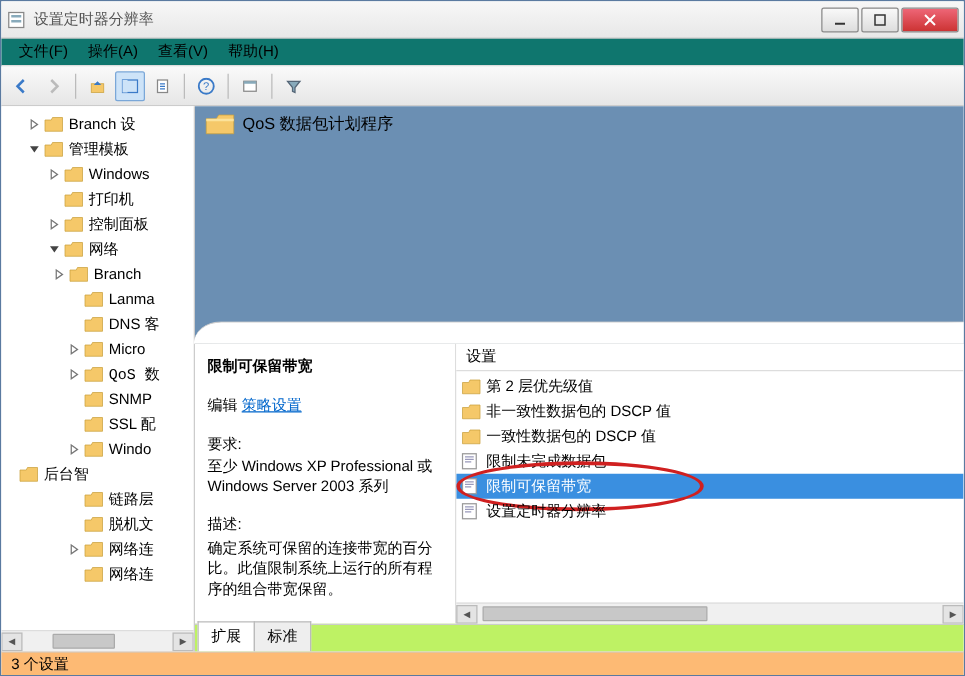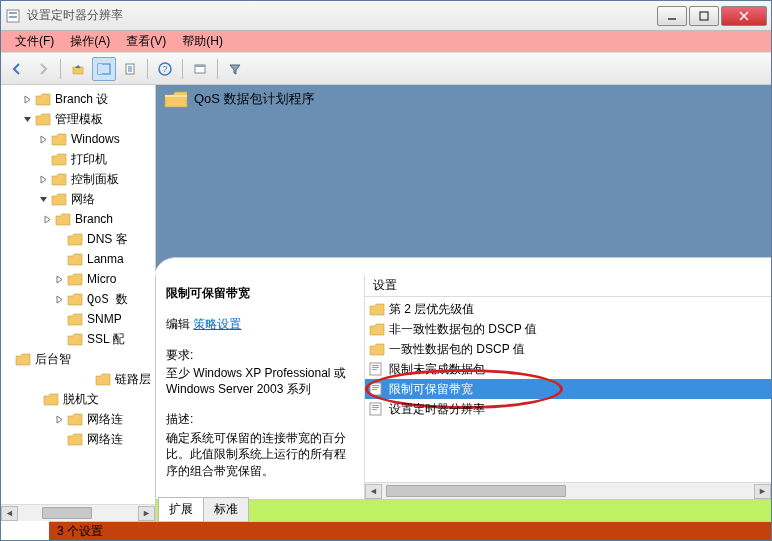--- a/index.html
+++ b/index.html
@@ -6,21 +6,21 @@
   body { font-family: "Segoe UI", Tahoma, sans-serif; font-size: 12px; background: #fff; width: 772px; height: 541px; overflow: hidden; border: 1px solid #5a7aa0; }
   
   .titlebar { height: 30px; background: linear-gradient(to bottom, #f7f7f7, #e8e8e8); display: flex; align-items: center; padding: 0 4px; border-bottom: 1px solid #bbb; }
   .titlebar-icon { width: 16px; height: 16px; margin-right: 6px; display: inline-flex; }
   .titlebar-text { flex: 1; color: #555; font-size: 12px; }
   .win-buttons { display: flex; }
   .win-btn { width: 30px; height: 20px; margin-left: 2px; border: 1px solid #888; border-radius: 2px; background: linear-gradient(to bottom, #f9f9f9, #ddd); display: flex; align-items: center; justify-content: center; cursor: default; }
   .win-btn.close { background: linear-gradient(to bottom, #e67, #c33); color: #fff; width: 46px; }
   .win-btn svg { width: 10px; height: 10px; }
   
-  .menubar { height: 22px; background: #fca5a5; display: flex; align-items: center; padding: 0 6px; border-bottom: 1px solid #ddd; }
+  .menubar { height: 22px; background: #0f766e; display: flex; align-items: center; padding: 0 6px; border-bottom: 1px solid #ddd; }
   .menu-item { padding: 2px 8px; cursor: default; }
   
   .toolbar { height: 32px; background: linear-gradient(to bottom, #fafafa, #e6e6e6); border-bottom: 1px solid #ccc; display: flex; align-items: center; padding: 0 4px; gap: 2px; }
   .tool-btn { width: 24px; height: 24px; display: flex; align-items: center; justify-content: center; border-radius: 2px; cursor: default; }
   .tool-btn.active { border: 1px solid #7aa7d8; background: #cde3f8; }
   .tool-sep { width: 1px; height: 20px; background: #bbb; margin: 0 3px; }
   
   .main { display: flex; height: 436px; }
   
   .tree-pane { width: 155px; border-right: 1px solid #ccc; overflow: hidden; position: relative; background: #fff; }
@@ -58,21 +58,21 @@
   .setting-row.selected { background: #3a8fe0; color: #fff; }
   .setting-icon { width: 16px; height: 14px; margin-right: 4px; display: inline-flex; flex-shrink: 0; }
   .setting-label { font-size: 12px; }
   .selection-oval { position: absolute; border: 3px solid #d02020; border-radius: 50%; width: 198px; height: 40px; left: 0px; top: -10px; pointer-events: none; }
   .detail-hscroll { height: 17px; background: #f0f0f0; border-top: 1px solid #ddd; display: flex; align-items: center; }
   
   .tabs-row { height: 22px; border-top: 1px solid #ccc; display: flex; align-items: flex-end; background: #bef264; padding-left: 2px; }
   .tab { padding: 3px 10px; border: 1px solid #bbb; border-bottom: none; background: #fff; font-size: 12px; margin-right: -1px; cursor: default; }
   .tab.inactive { background: #eee; }
   
-  .statusbar { height: 20px; border-top: 1px solid #ccc; background: #c2410c; padding: 2px 8px; font-size: 12px; display: flex; align-items: center; margin-left: 48px; }
+  .statusbar { height: 20px; border-top: 1px solid #ccc; background: #fdba74; padding: 2px 8px; font-size: 12px; display: flex; align-items: center; }
 
   
   .fld { fill: #f5c869; stroke: #caa23f; stroke-width: 0.6; }
   .fld-top { fill: #fbe29a; }
 </style>
 </head>
 <body>
 
 <div class="titlebar">
   <span class="titlebar-icon">
@@ -253,32 +253,32 @@
           </span>
           <span class="tree-label">Branch</span>
         </div>
         <div class="tree-row" style="padding-left: 52px;">
           <span class="expander"></span>
           <span class="folder-icon">
             <svg viewBox="0 0 16 14">
               <path class="fld" d="M1 4 h5 l1 -2 h8 v11 h-14 z"></path>
             </svg>
           </span>
+          <span class="tree-label">Lanma</span>
+        </div>
+        <div class="tree-row" style="padding-left: 52px;">
+          <span class="expander"></span>
+          <span class="folder-icon">
+            <svg viewBox="0 0 16 14">
+              <path class="fld" d="M1 4 h5 l1 -2 h8 v11 h-14 z"></path>
+            </svg>
+          </span>
           <span class="tree-label">DNS 客</span>
         </div>
         <div class="tree-row" style="padding-left: 52px;">
-          <span class="expander"></span>
-          <span class="folder-icon">
-            <svg viewBox="0 0 16 14">
-              <path class="fld" d="M1 4 h5 l1 -2 h8 v11 h-14 z"></path>
-            </svg>
-          </span>
-          <span class="tree-label">Lanma</span>
-        </div>
-        <div class="tree-row" style="padding-left: 52px;">
           <span class="expander">
             <svg width="9" height="9" viewBox="0 0 9 9">
               <path d="M2 1 L7 4.5 L2 8 Z" fill="none" stroke="#777"></path>
             </svg>
           </span>
           <span class="folder-icon">
             <svg viewBox="0 0 16 14">
               <path class="fld" d="M1 4 h5 l1 -2 h8 v11 h-14 z"></path>
             </svg>
           </span>
@@ -308,39 +308,52 @@
         </div>
         <div class="tree-row" style="padding-left: 52px;">
           <span class="expander"></span>
           <span class="folder-icon">
             <svg viewBox="0 0 16 14">
               <path class="fld" d="M1 4 h5 l1 -2 h8 v11 h-14 z"></path>
             </svg>
           </span>
           <span class="tree-label">SSL 配</span>
         </div>
+        <div class="tree-row" style="padding-left: 52px;">
+          <span class="expander">
+            <svg width="9" height="9" viewBox="0 0 9 9">
+              <path d="M2 1 L7 4.5 L2 8 Z" fill="none" stroke="#777"></path>
+            </svg>
+          </span>
+          <span class="folder-icon">
+            <svg viewBox="0 0 16 14">
+              <path class="fld" d="M1 4 h5 l1 -2 h8 v11 h-14 z"></path>
+            </svg>
+          </span>
+          <span class="tree-label">Windo</span>
+        </div>
         <div class="tree-row" style="">
           <span class="expander"></span>
           <span class="folder-icon">
             <svg viewBox="0 0 16 14">
               <path class="fld" d="M1 4 h5 l1 -2 h8 v11 h-14 z"></path>
             </svg>
           </span>
           <span class="tree-label">后台智</span>
         </div>
-        <div class="tree-row" style=" justify-content: flex-end;">
+        <div class="tree-row" style="padding-left: 52px;">
           <span class="expander"></span>
           <span class="folder-icon">
             <svg viewBox="0 0 16 14">
               <path class="fld" d="M1 4 h5 l1 -2 h8 v11 h-14 z"></path>
             </svg>
           </span>
           <span class="tree-label">链路层</span>
         </div>
-        <div class="tree-row" style="padding-left: 28px;">
+        <div class="tree-row" style="padding-left: 52px;">
           <span class="expander"></span>
           <span class="folder-icon">
             <svg viewBox="0 0 16 14">
               <path class="fld" d="M1 4 h5 l1 -2 h8 v11 h-14 z"></path>
             </svg>
           </span>
           <span class="tree-label">脱机文</span>
         </div>
         <div class="tree-row" style="padding-left: 52px;">
           <span class="expander">

